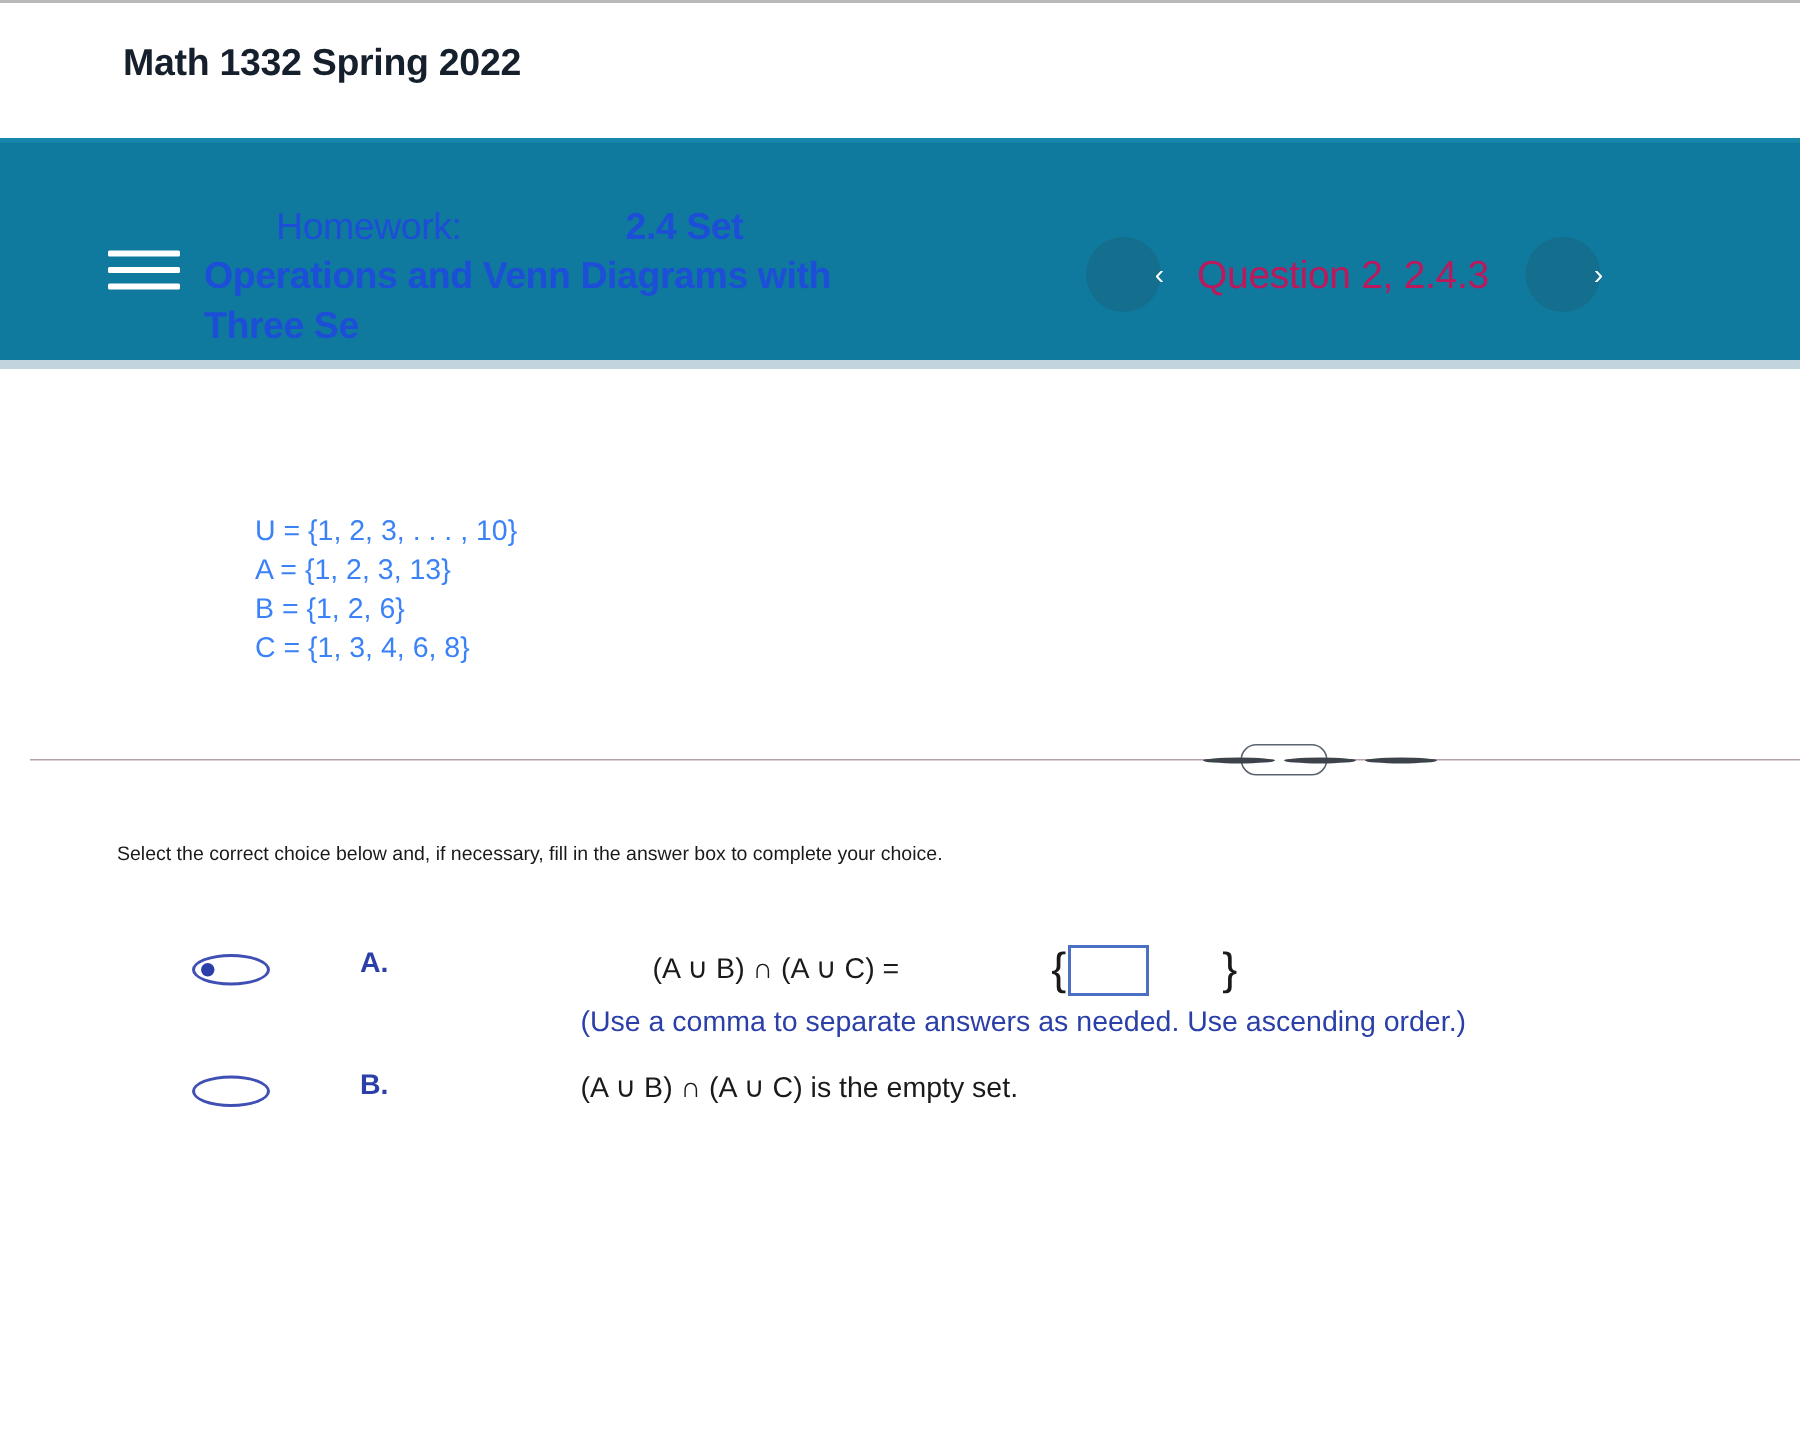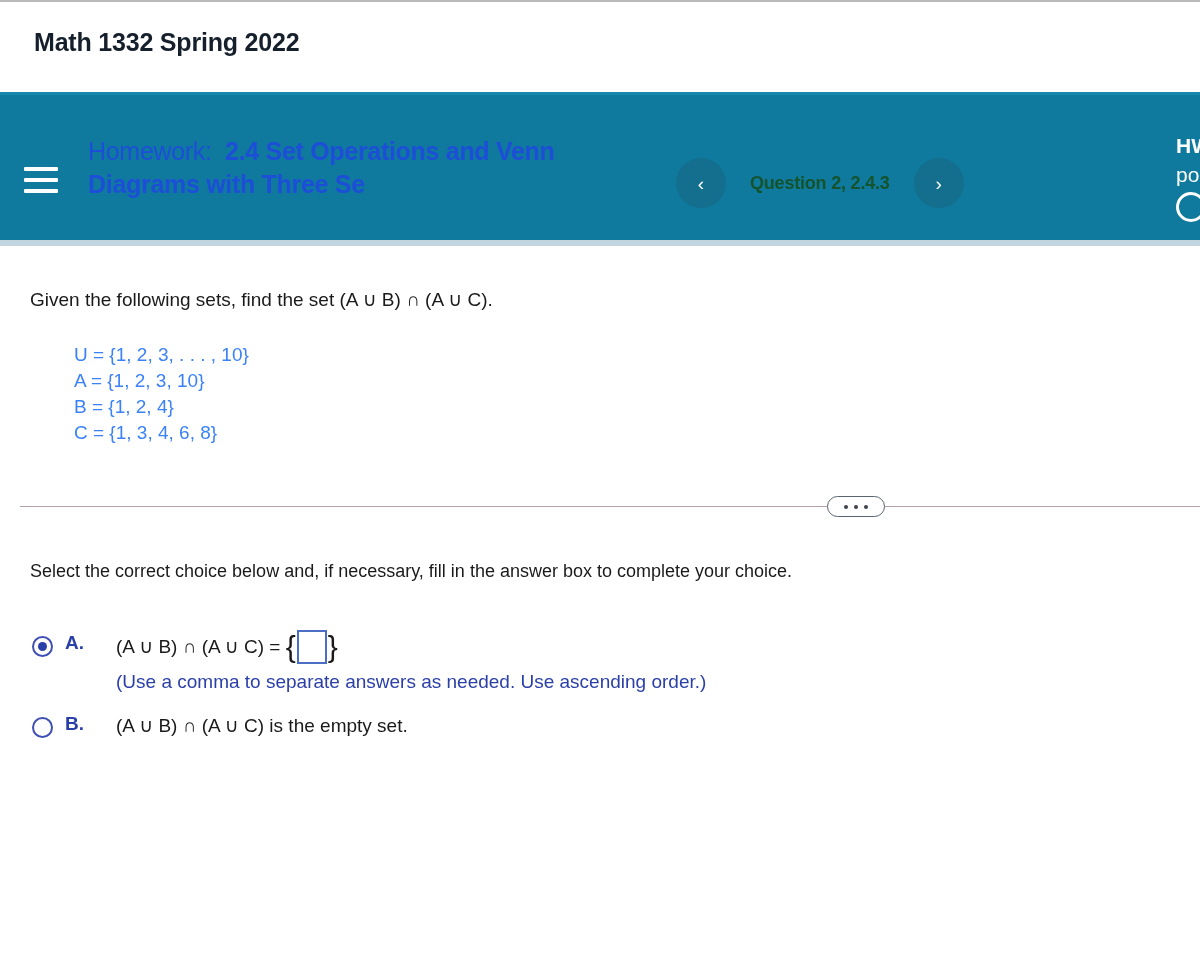--- a/index.html
+++ b/index.html
@@ -1,15 +1,15 @@
 <!DOCTYPE html>
 <html><head>
 <meta charset="utf-8">
 <style>
-  * { box-sizing: border-box; }
+  * { box-sizing: border-box; padding-left: 48px; }
   html, body {
     margin: 0; padding: 0;
     width: 1200px; height: 968px;
     background: #ffffff;
     font-family: "Liberation Sans", sans-serif;
     overflow: hidden;
   }
   #page {
     position: relative;
     width: 1200px; height: 968px;
@@ -95,23 +95,23 @@
     border-radius: 50%;
     background: #136f8d;
     color: #ffffff;
     display: flex; align-items: center; justify-content: center;
     font-size: 19px;
     line-height: 1;
     cursor: pointer;
     flex: none;
   }
   .qnav-label {
-    color: #14532d;
-    font-size: 18px;
-    font-weight: bold;
+    color: #be185d;
+    font-size: 26px;
+    font-weight: normal;
     letter-spacing: -0.2px;
     white-space: nowrap;
     padding: 0 24px;
   }
 
   
   .right-col {
     position: absolute;
     left: 1176px; top: 132px;
     width: 40px;
@@ -173,21 +173,21 @@
   .dots-pill i {
     width: 4px; height: 4px; border-radius: 50%;
     background: #3d434b;
     display: block;
   }
 
   
   .instruction {
     position: absolute;
     left: 30px; top: 561px;
-    font-size: 18px;
+    font-size: 13px;
     color: #1a1a1a;
     white-space: nowrap;
   }
 
   
   .choices {
     position: absolute;
     left: 32px; top: 630px;
   }
   .choice-row {
@@ -292,26 +292,25 @@
     <div class="qnav-label">Question 2, 2.4.3</div>
     <div class="nav-circle">›</div>
   </div>
 
   <div class="right-col">
     <div class="hw">HW</div>
     <div class="pts">po</div>
     <div class="ring"></div>
   </div>
 
-  <div class="prompt">Given the following sets, find the set (A ∪ B) ∩ (A ∪ C).</div>
 
   <div class="sets">
     <div>U = {1, 2, 3, . . . , 10}</div>
-    <div>A = {1, 2, 3, 10}</div>
-    <div>B = {1, 2, 4}</div>
+    <div>A = {1, 2, 3, 13}</div>
+    <div>B = {1, 2, 6}</div>
     <div>C = {1, 3, 4, 6, 8}</div>
   </div>
 
   <div class="divider"></div>
   <div class="dots-pill">
     <i></i>
     <i></i>
     <i></i>
   </div>
 

